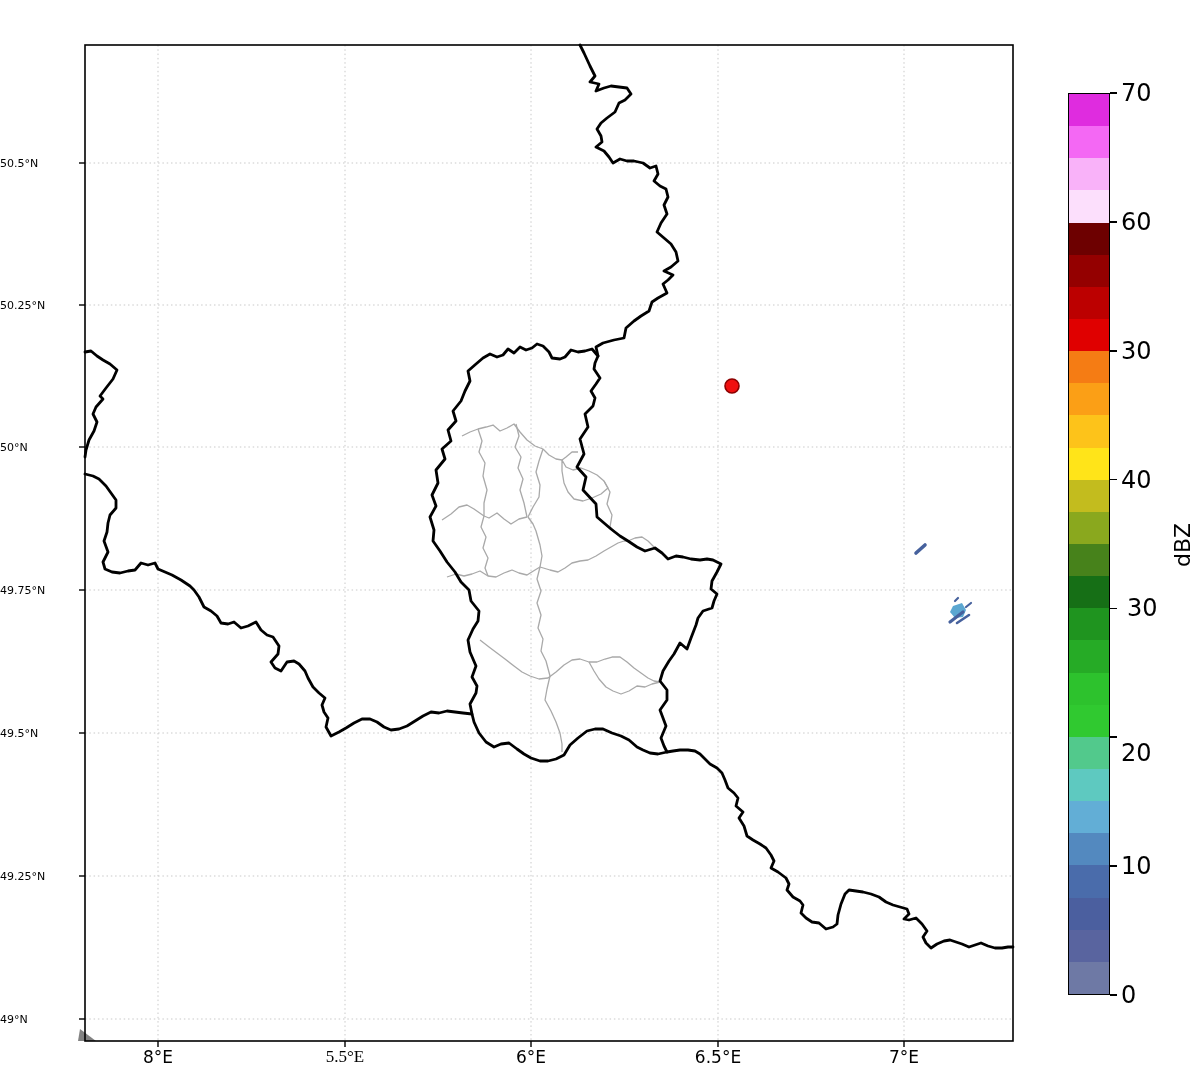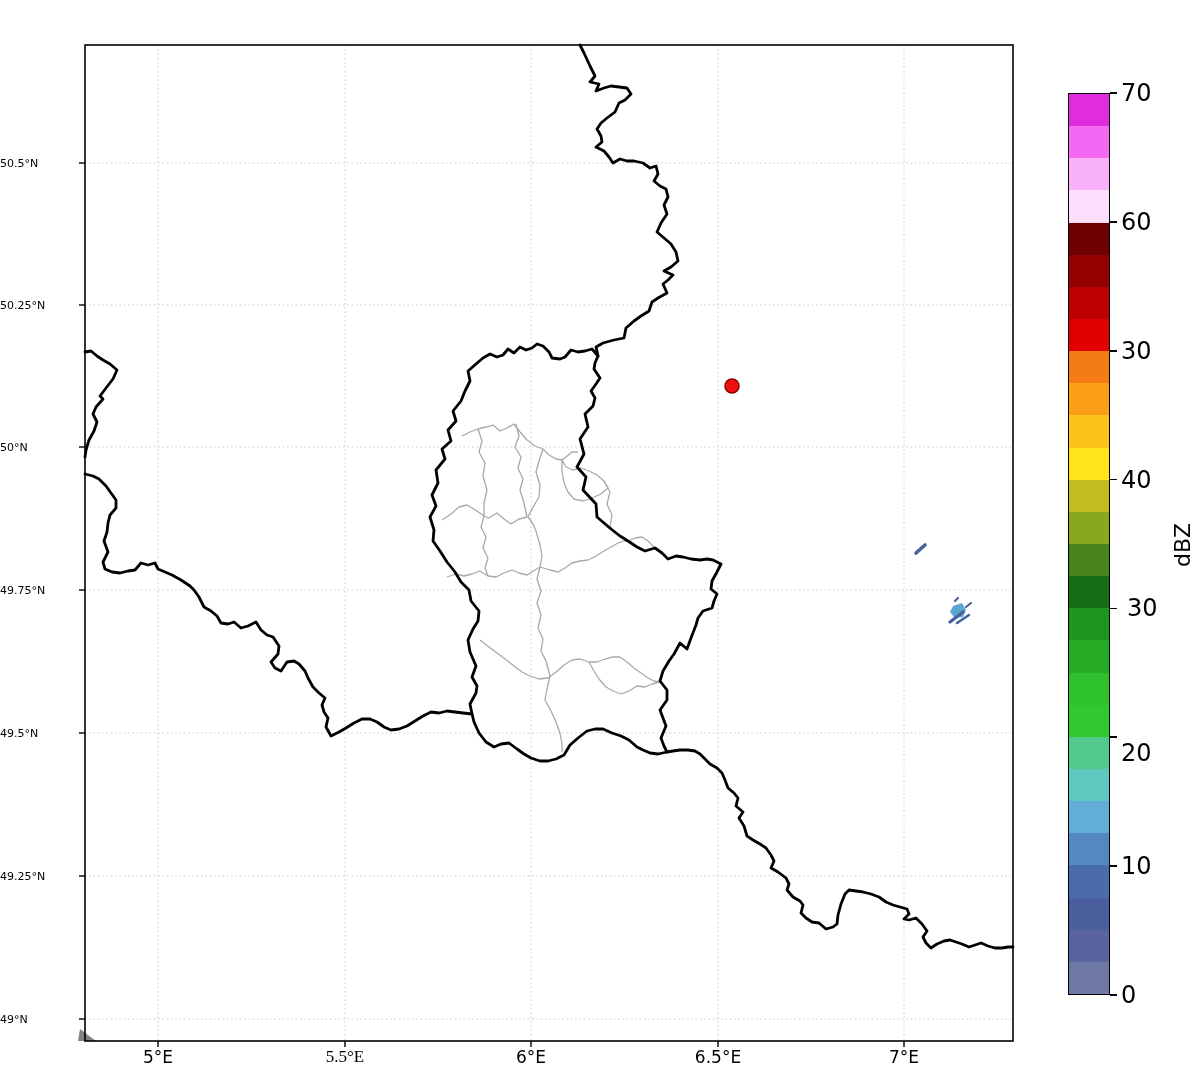--- a/index.html
+++ b/index.html
@@ -111,21 +111,21 @@
         <line x1="79" y1="733" x2="85" y2="733"></line>
         <line x1="79" y1="876" x2="85" y2="876"></line>
         <line x1="79" y1="1019" x2="85" y2="1019"></line>
       </g>
   <rect x="85" y="45" width="928" height="996" fill="none" stroke="#000" stroke-width="1.6"></rect>
 </svg>
 
 
 
 <div id="axis-labels">
-      <div class="xtick-label" style="left: 158px;">5°E</div>
+      <div class="xtick-label" style="left: 158px;">8°E</div>
       <div class="xtick-label" style="left: 345px; font-family: Liberation Serif, serif;">5.5°E</div>
       <div class="xtick-label" style="left: 531px;">6°E</div>
       <div class="xtick-label" style="left: 718px;">6.5°E</div>
       <div class="xtick-label" style="left: 904px;">7°E</div>
       <div class="ytick-label" style="top: 163px;">50.5°N</div>
       <div class="ytick-label" style="top: 305px;">50.25°N</div>
       <div class="ytick-label" style="top: 447px;">50°N</div>
       <div class="ytick-label" style="top: 590px;">49.75°N</div>
       <div class="ytick-label" style="top: 733px;">49.5°N</div>
       <div class="ytick-label" style="top: 876px;">49.25°N</div>

